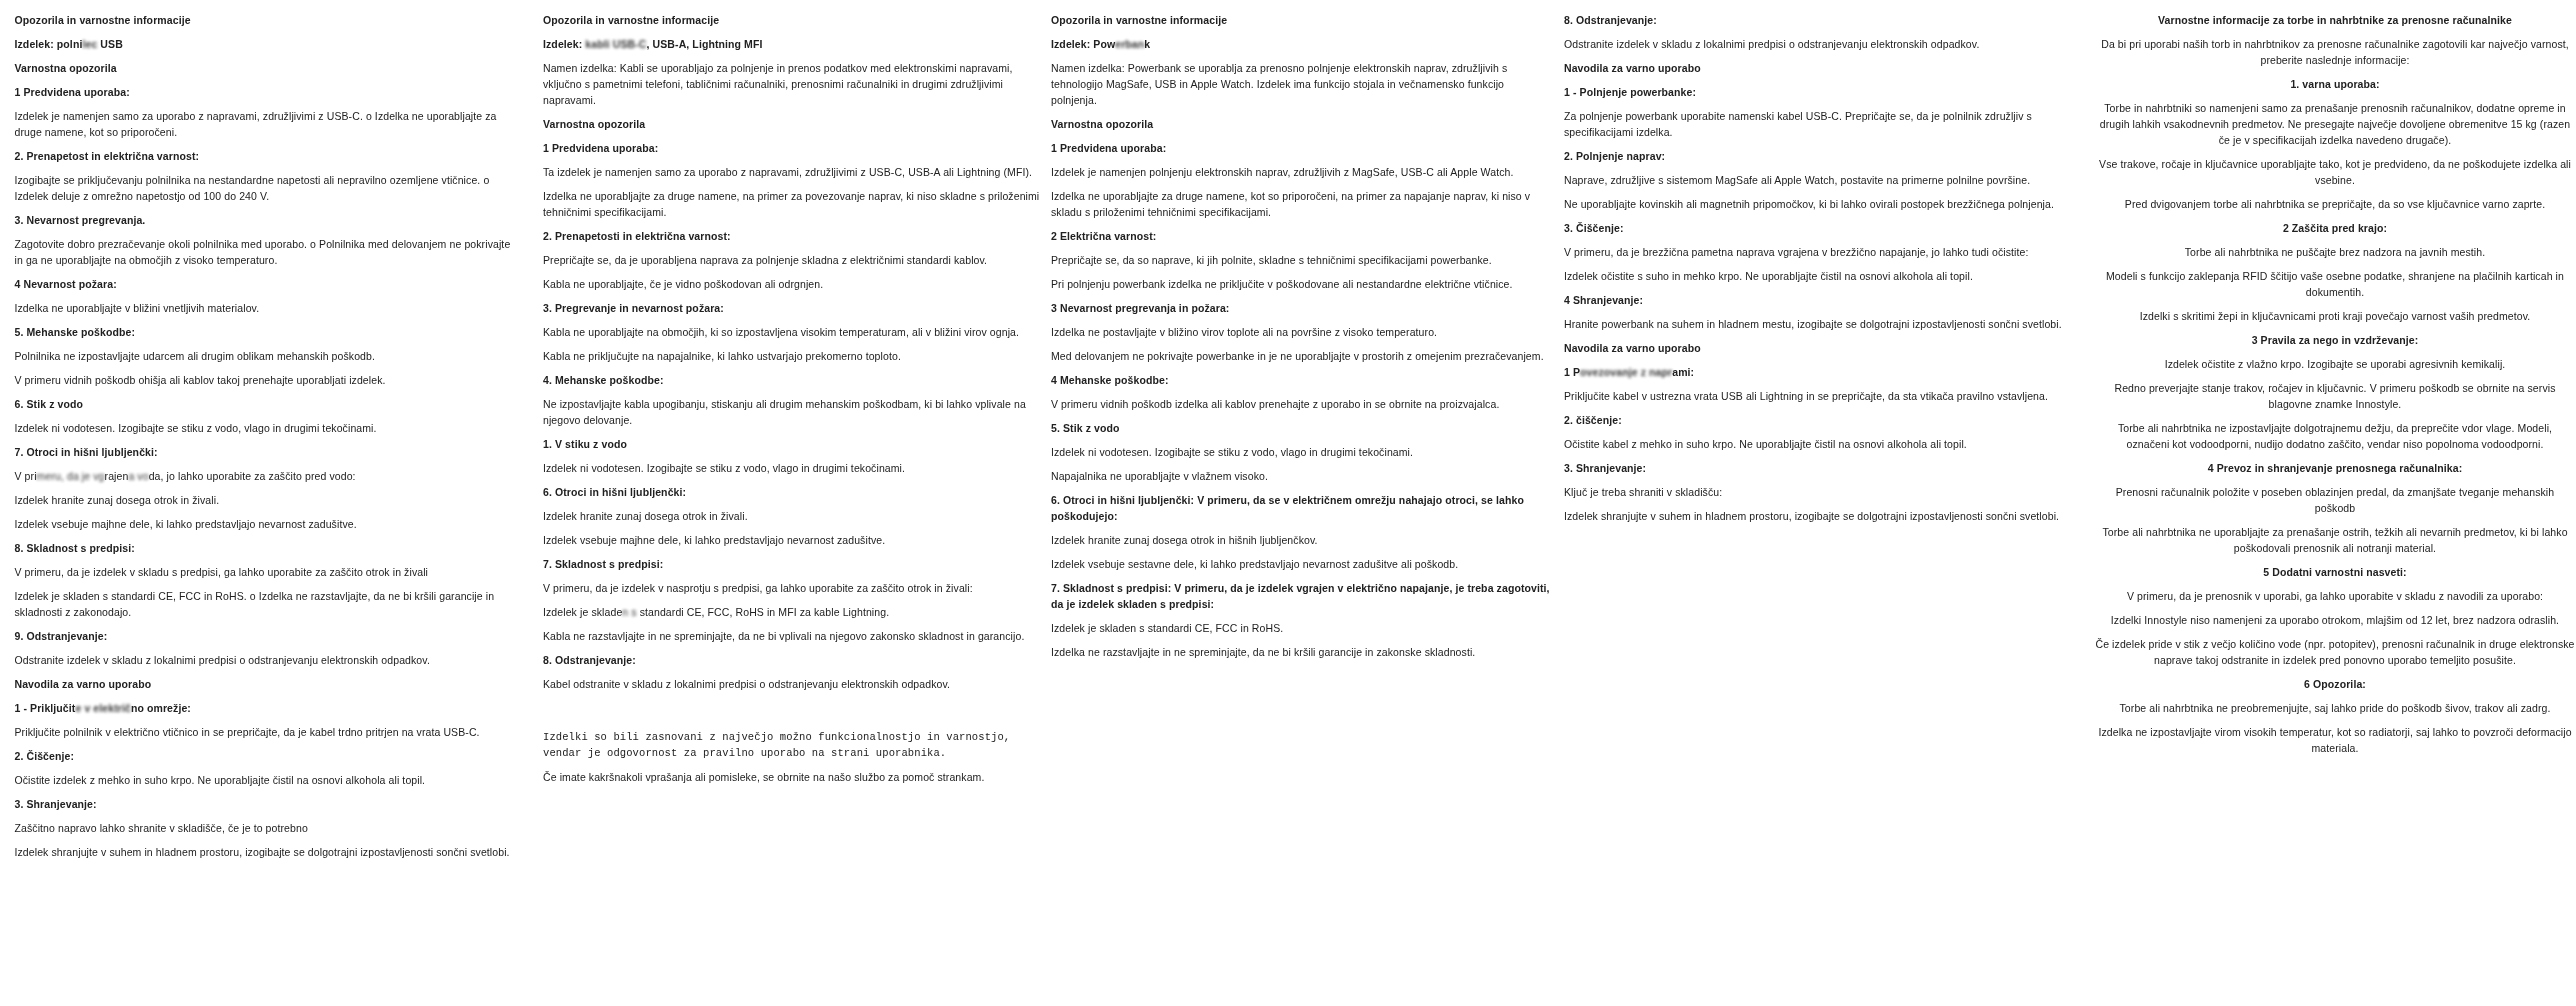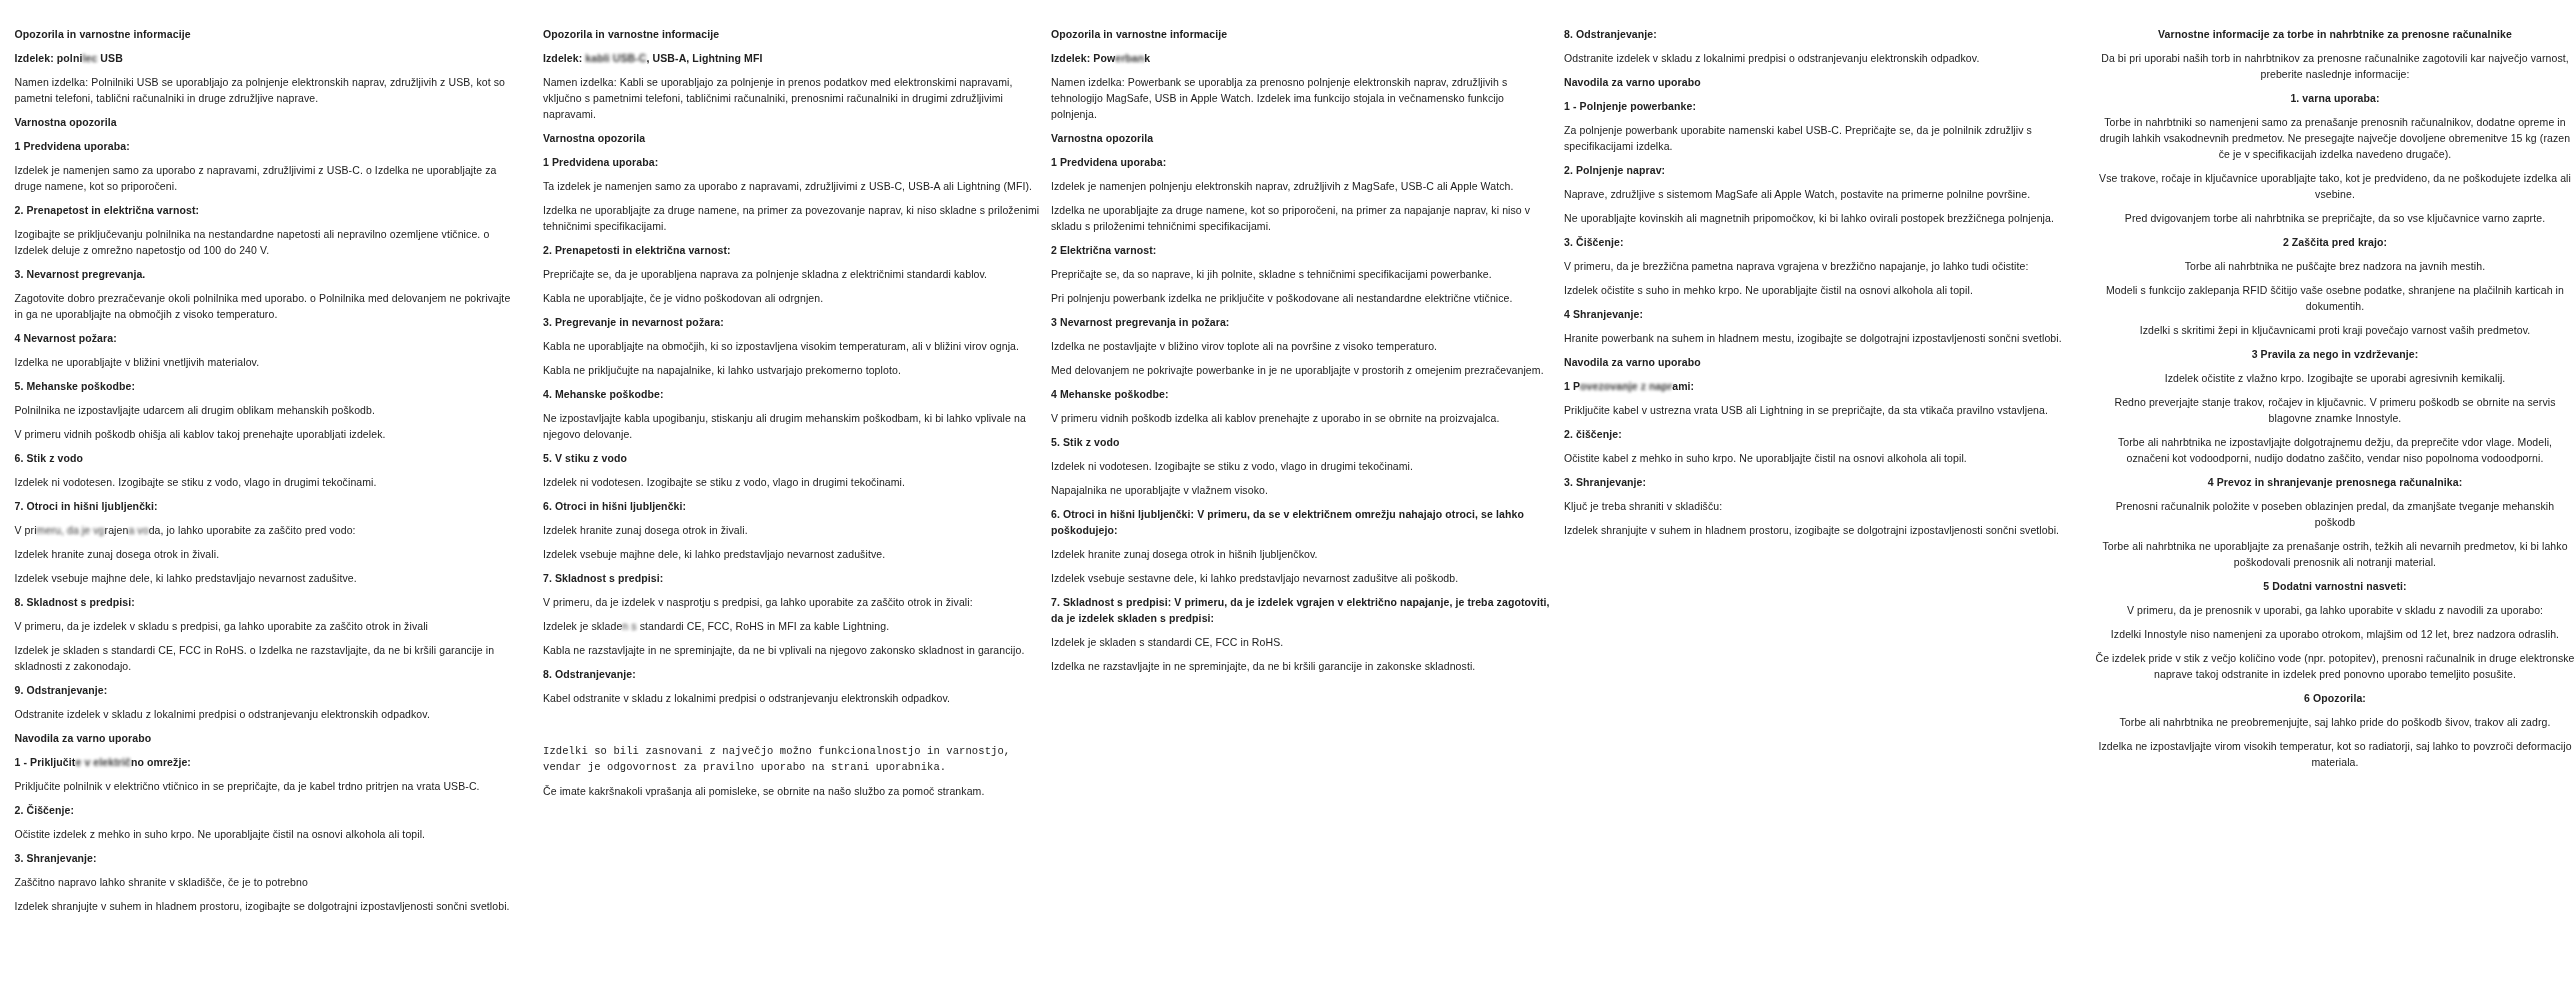--- a/index.html
+++ b/index.html
@@ -15,21 +15,21 @@
     font-family: "Liberation Sans", "DejaVu Sans", sans-serif;
     color: #212121;
   }
   .page {
     position: absolute;
     inset: 0;
     background: #ffffff;
   }
   .col {
     position: absolute;
-    top: 26px;
+    top: 12px;
   }
   .blk {
     font-size: 10.5px;
     line-height: 16px;
     margin: 0 0 8px 0;
     letter-spacing: 0.1px;
   }
   .blk.h { font-weight: 700; }
   .blk.gap1 { margin-top: 8px; }
   .blk.gap2 { margin-top: 37px; font-family: Liberation Mono, monospace; }
@@ -39,21 +39,20 @@
     opacity: 0.9;
   }
 </style>
 </head>
 <body>
 
 <div class="page" id="page-root">
     <div class="col" style="left: 14.5px; width: 497px;">
       <div class="blk h"><span class="run">Opozorila in varnostne informacije</span></div>
       <div class="blk h"><span class="run">Izdelek: polni</span><span class="run blur">lec</span><span class="run"> USB</span></div>
-      <div class="blk p"><span class="run">Namen izdelka: Polnilniki USB se uporabljajo za polnjenje elektronskih naprav, združljivih z USB, kot so pametni telefoni, tablični računalniki in druge združljive naprave.</span></div>
       <div class="blk h"><span class="run">Varnostna opozorila</span></div>
       <div class="blk h"><span class="run">1 Predvidena uporaba:</span></div>
       <div class="blk p"><span class="run">Izdelek je namenjen samo za uporabo z napravami, združljivimi z USB-C. o Izdelka ne uporabljajte za druge namene, kot so priporočeni.</span></div>
       <div class="blk h"><span class="run">2. Prenapetost in električna varnost:</span></div>
       <div class="blk p"><span class="run">Izogibajte se priključevanju polnilnika na nestandardne napetosti ali nepravilno ozemljene vtičnice. o Izdelek deluje z omrežno napetostjo od 100 do 240 V.</span></div>
       <div class="blk h"><span class="run">3. Nevarnost pregrevanja.</span></div>
       <div class="blk p"><span class="run">Zagotovite dobro prezračevanje okoli polnilnika med uporabo. o Polnilnika med delovanjem ne pokrivajte in ga ne uporabljajte na območjih z visoko temperaturo.</span></div>
       <div class="blk h"><span class="run">4 Nevarnost požara:</span></div>
       <div class="blk p"><span class="run">Izdelka ne uporabljajte v bližini vnetljivih materialov.</span></div>
       <div class="blk h"><span class="run">5. Mehanske poškodbe:</span></div>
@@ -88,21 +87,21 @@
       <div class="blk p"><span class="run">Ta izdelek je namenjen samo za uporabo z napravami, združljivimi z USB-C, USB-A ali Lightning (MFI).</span></div>
       <div class="blk p"><span class="run">Izdelka ne uporabljajte za druge namene, na primer za povezovanje naprav, ki niso skladne s priloženimi tehničnimi specifikacijami.</span></div>
       <div class="blk h"><span class="run">2. Prenapetosti in električna varnost:</span></div>
       <div class="blk p"><span class="run">Prepričajte se, da je uporabljena naprava za polnjenje skladna z električnimi standardi kablov.</span></div>
       <div class="blk p"><span class="run">Kabla ne uporabljajte, če je vidno poškodovan ali odrgnjen.</span></div>
       <div class="blk h"><span class="run">3. Pregrevanje in nevarnost požara:</span></div>
       <div class="blk p"><span class="run">Kabla ne uporabljajte na območjih, ki so izpostavljena visokim temperaturam, ali v bližini virov ognja.</span></div>
       <div class="blk p"><span class="run">Kabla ne priključujte na napajalnike, ki lahko ustvarjajo prekomerno toploto.</span></div>
       <div class="blk h"><span class="run">4. Mehanske poškodbe:</span></div>
       <div class="blk p"><span class="run">Ne izpostavljajte kabla upogibanju, stiskanju ali drugim mehanskim poškodbam, ki bi lahko vplivale na njegovo delovanje.</span></div>
-      <div class="blk h"><span class="run">5. V stiku z vodo</span></div>
+      <div class="blk h"><span class="run">1. V stiku z vodo</span></div>
       <div class="blk p"><span class="run">Izdelek ni vodotesen. Izogibajte se stiku z vodo, vlago in drugimi tekočinami.</span></div>
       <div class="blk h"><span class="run">6. Otroci in hišni ljubljenčki:</span></div>
       <div class="blk p"><span class="run">Izdelek hranite zunaj dosega otrok in živali.</span></div>
       <div class="blk p"><span class="run">Izdelek vsebuje majhne dele, ki lahko predstavljajo nevarnost zadušitve.</span></div>
       <div class="blk h"><span class="run">7. Skladnost s predpisi:</span></div>
       <div class="blk p"><span class="run">V primeru, da je izdelek v nasprotju s predpisi, ga lahko uporabite za zaščito otrok in živali:</span></div>
       <div class="blk p"><span class="run">Izdelek je sklade</span><span class="run blur">n s</span><span class="run"> standardi CE, FCC, RoHS in MFI za kable Lightning.</span></div>
       <div class="blk p"><span class="run">Kabla ne razstavljajte in ne spreminjajte, da ne bi vplivali na njegovo zakonsko skladnost in garancijo.</span></div>
       <div class="blk h"><span class="run">8. Odstranjevanje:</span></div>
       <div class="blk p"><span class="run">Kabel odstranite v skladu z lokalnimi predpisi o odstranjevanju elektronskih odpadkov.</span></div>

